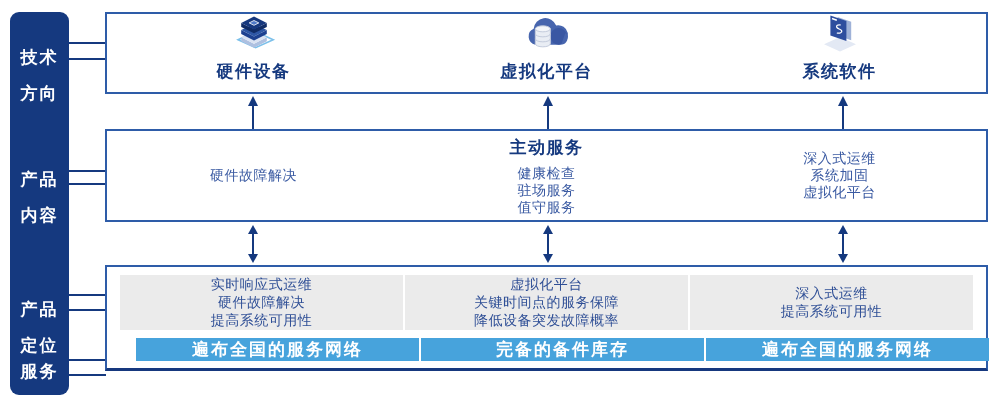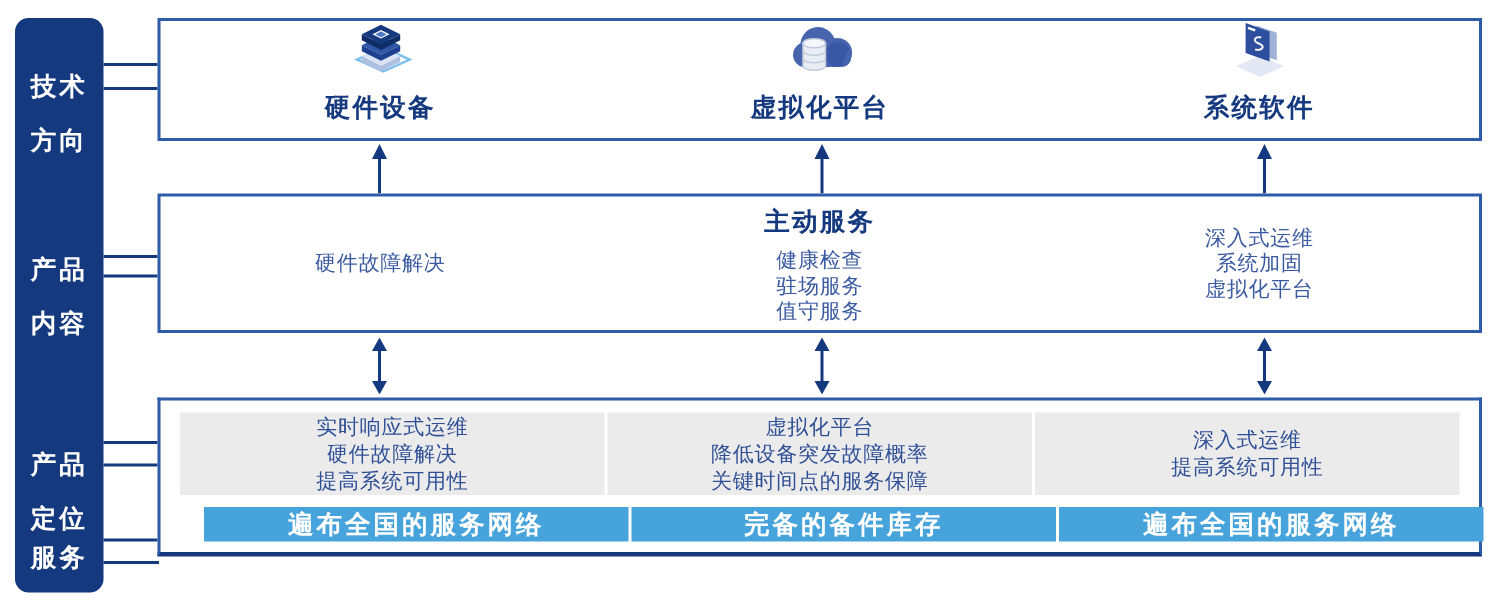--- a/index.html
+++ b/index.html
@@ -151,22 +151,22 @@
     <div class="pos-panel">
       <div class="pos-line">实时响应式运维</div>
       <div class="pos-line">硬件故障解决</div>
       <div class="pos-line">提高系统可用性</div>
     </div>
     <div class="adv-bar">遍布全国的服务网络</div>
   </div>
   <div class="col">
     <div class="pos-panel">
       <div class="pos-line">虚拟化平台</div>
+      <div class="pos-line">关键时间点的服务保障</div>
       <div class="pos-line">降低设备突发故障概率</div>
-      <div class="pos-line">关键时间点的服务保障</div>
     </div>
     <div class="adv-bar">完备的备件库存</div>
   </div>
   <div class="col">
     <div class="pos-panel">
       <div class="pos-line">深入式运维</div>
       <div class="pos-line">提高系统可用性</div>
     </div>
     <div class="adv-bar">遍布全国的服务网络</div>
   </div>

